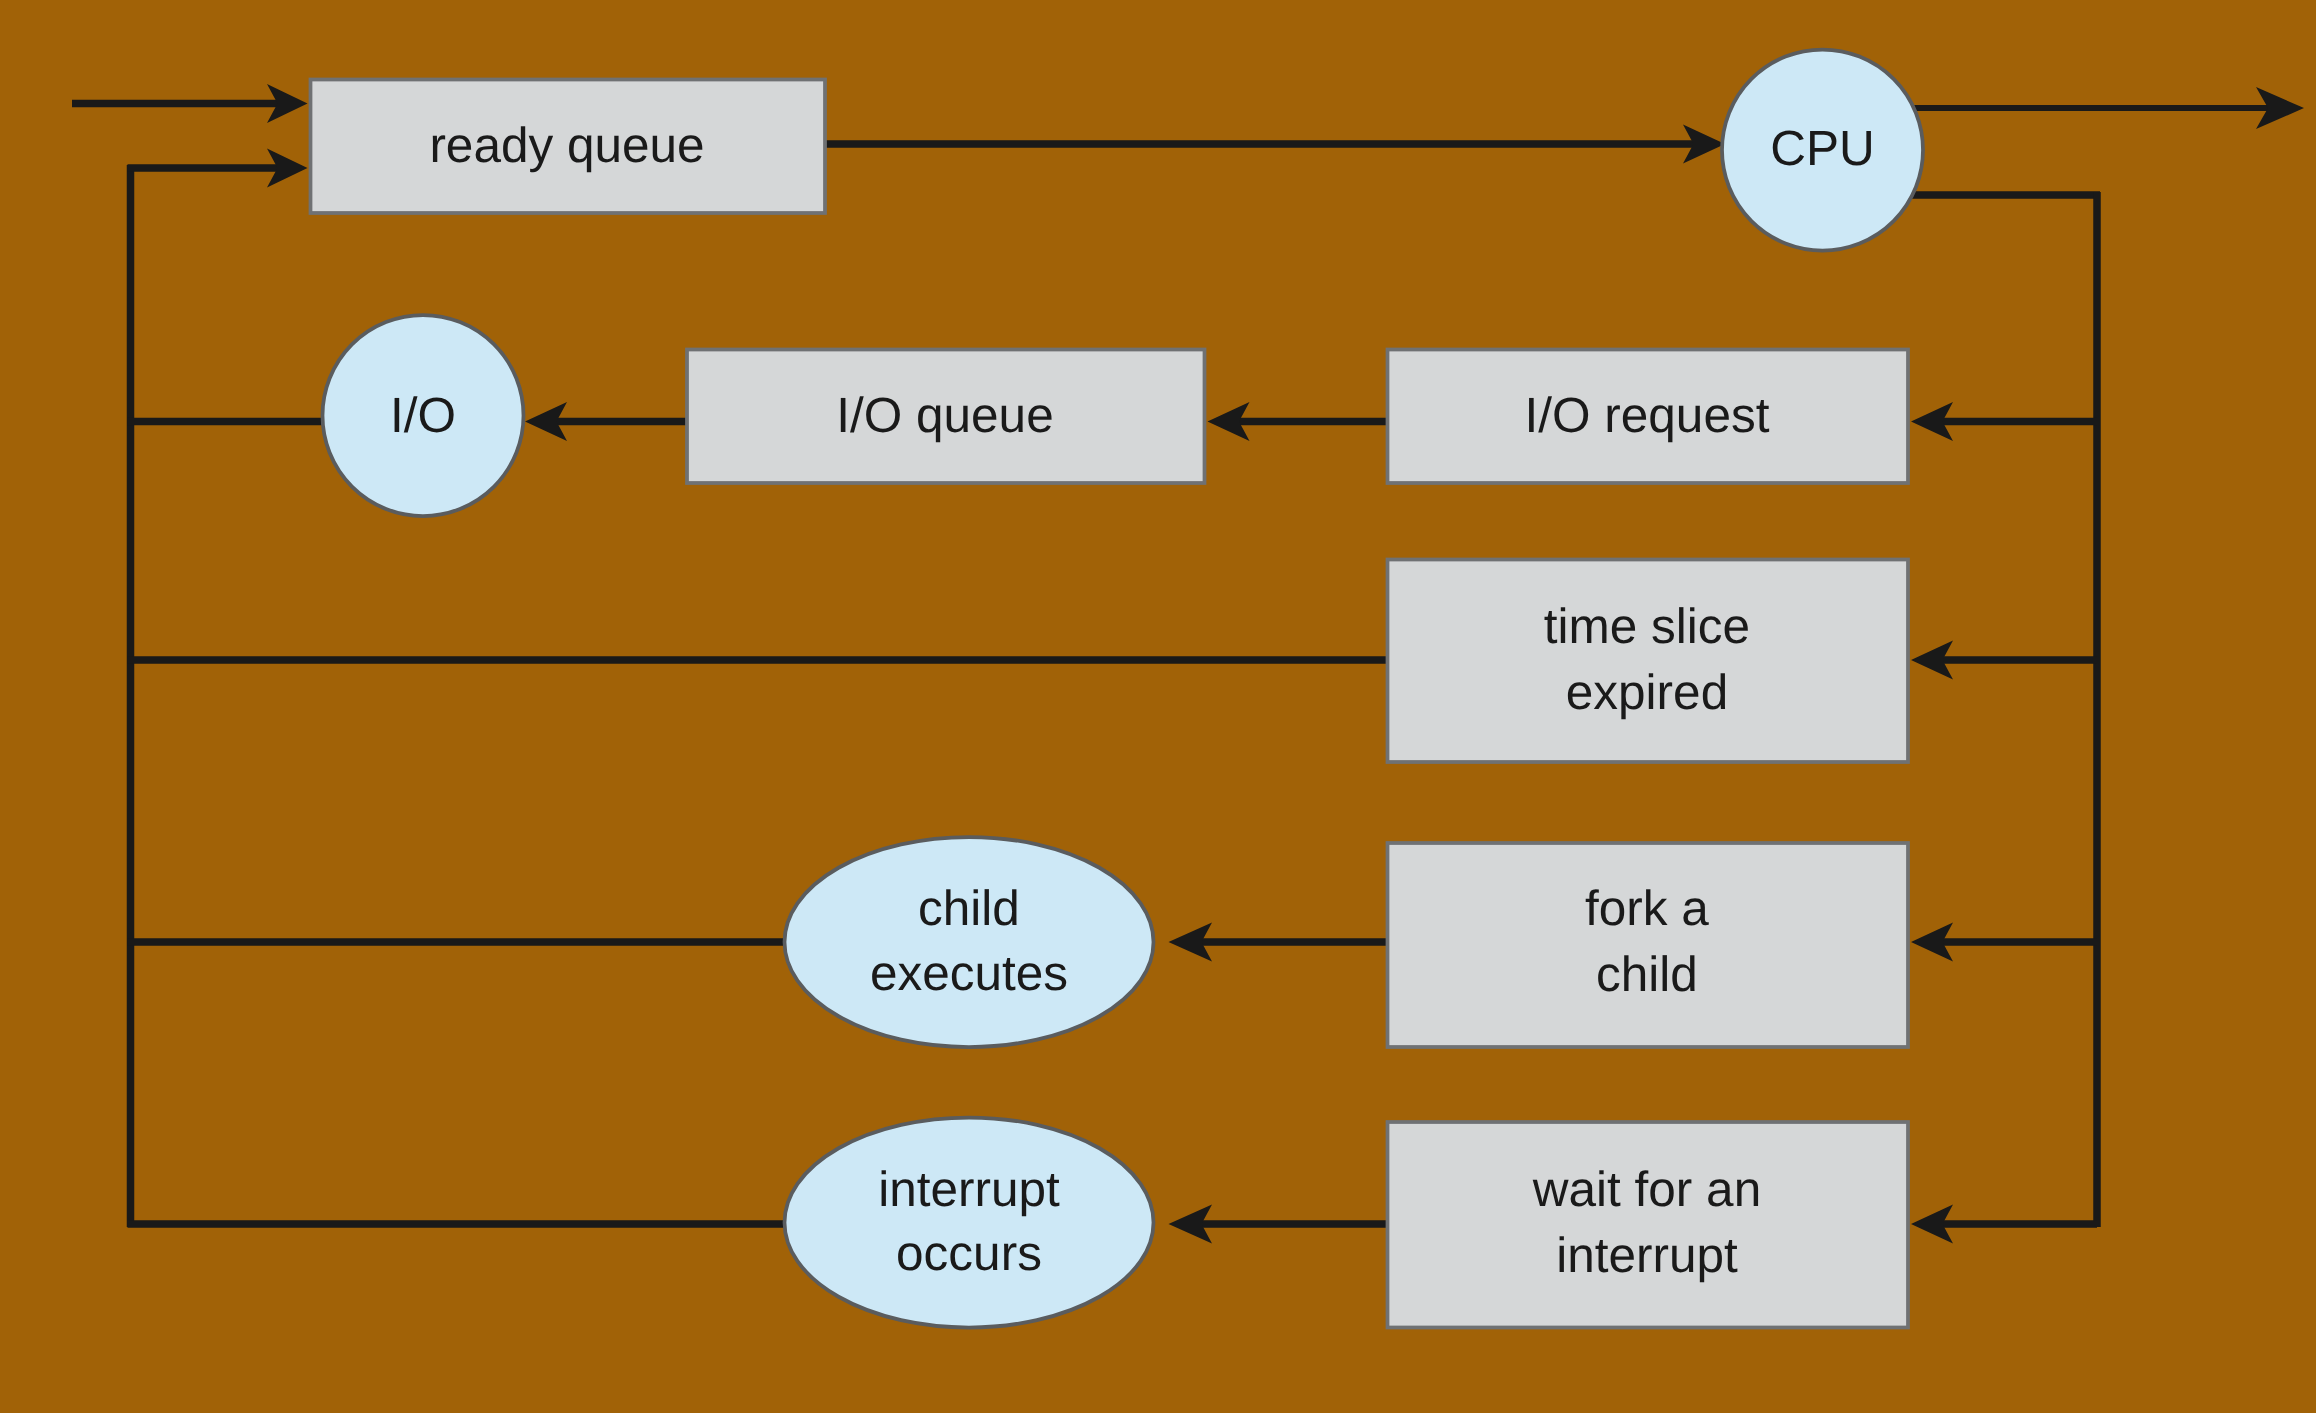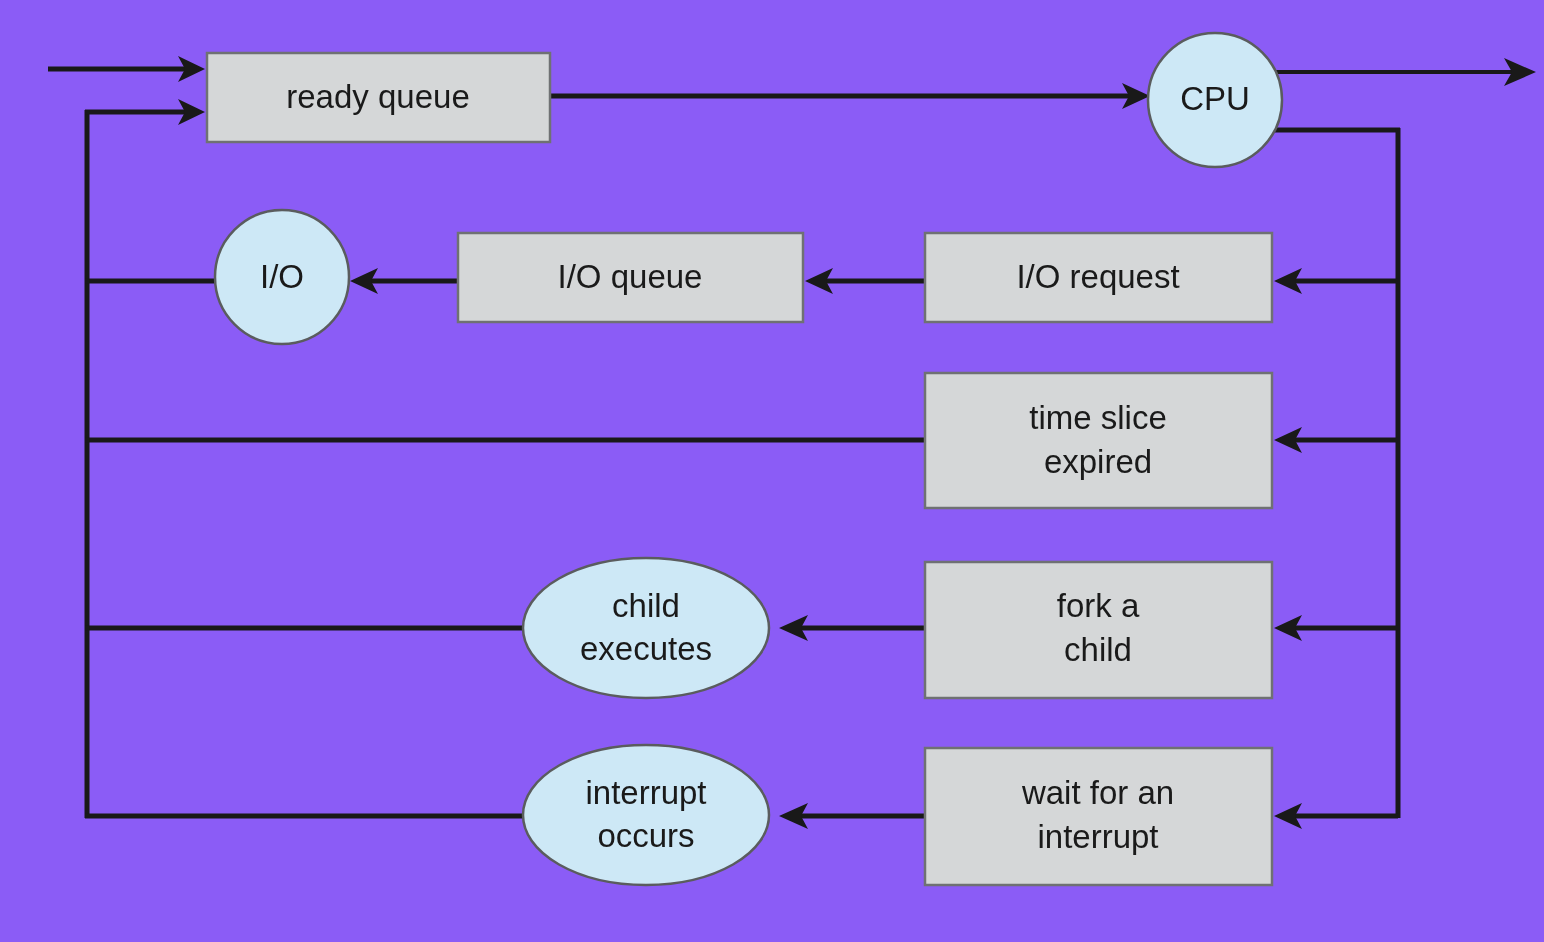--- a/index.html
+++ b/index.html
@@ -10,21 +10,21 @@
   body {
     width: 1544px;
     height: 942px;
     overflow: hidden;
     font-family: "Liberation Sans", sans-serif;
   }
   #diagram-root {
     position: relative;
     width: 1544px;
     height: 942px;
-    background: #8b5cf6;
+    background: #a16207;
   }
   svg#diagram-canvas {
     position: absolute;
     top: 0;
     left: 0;
     width: 1544px;
     height: 942px;
     display: block;
   }
   .node-box {

